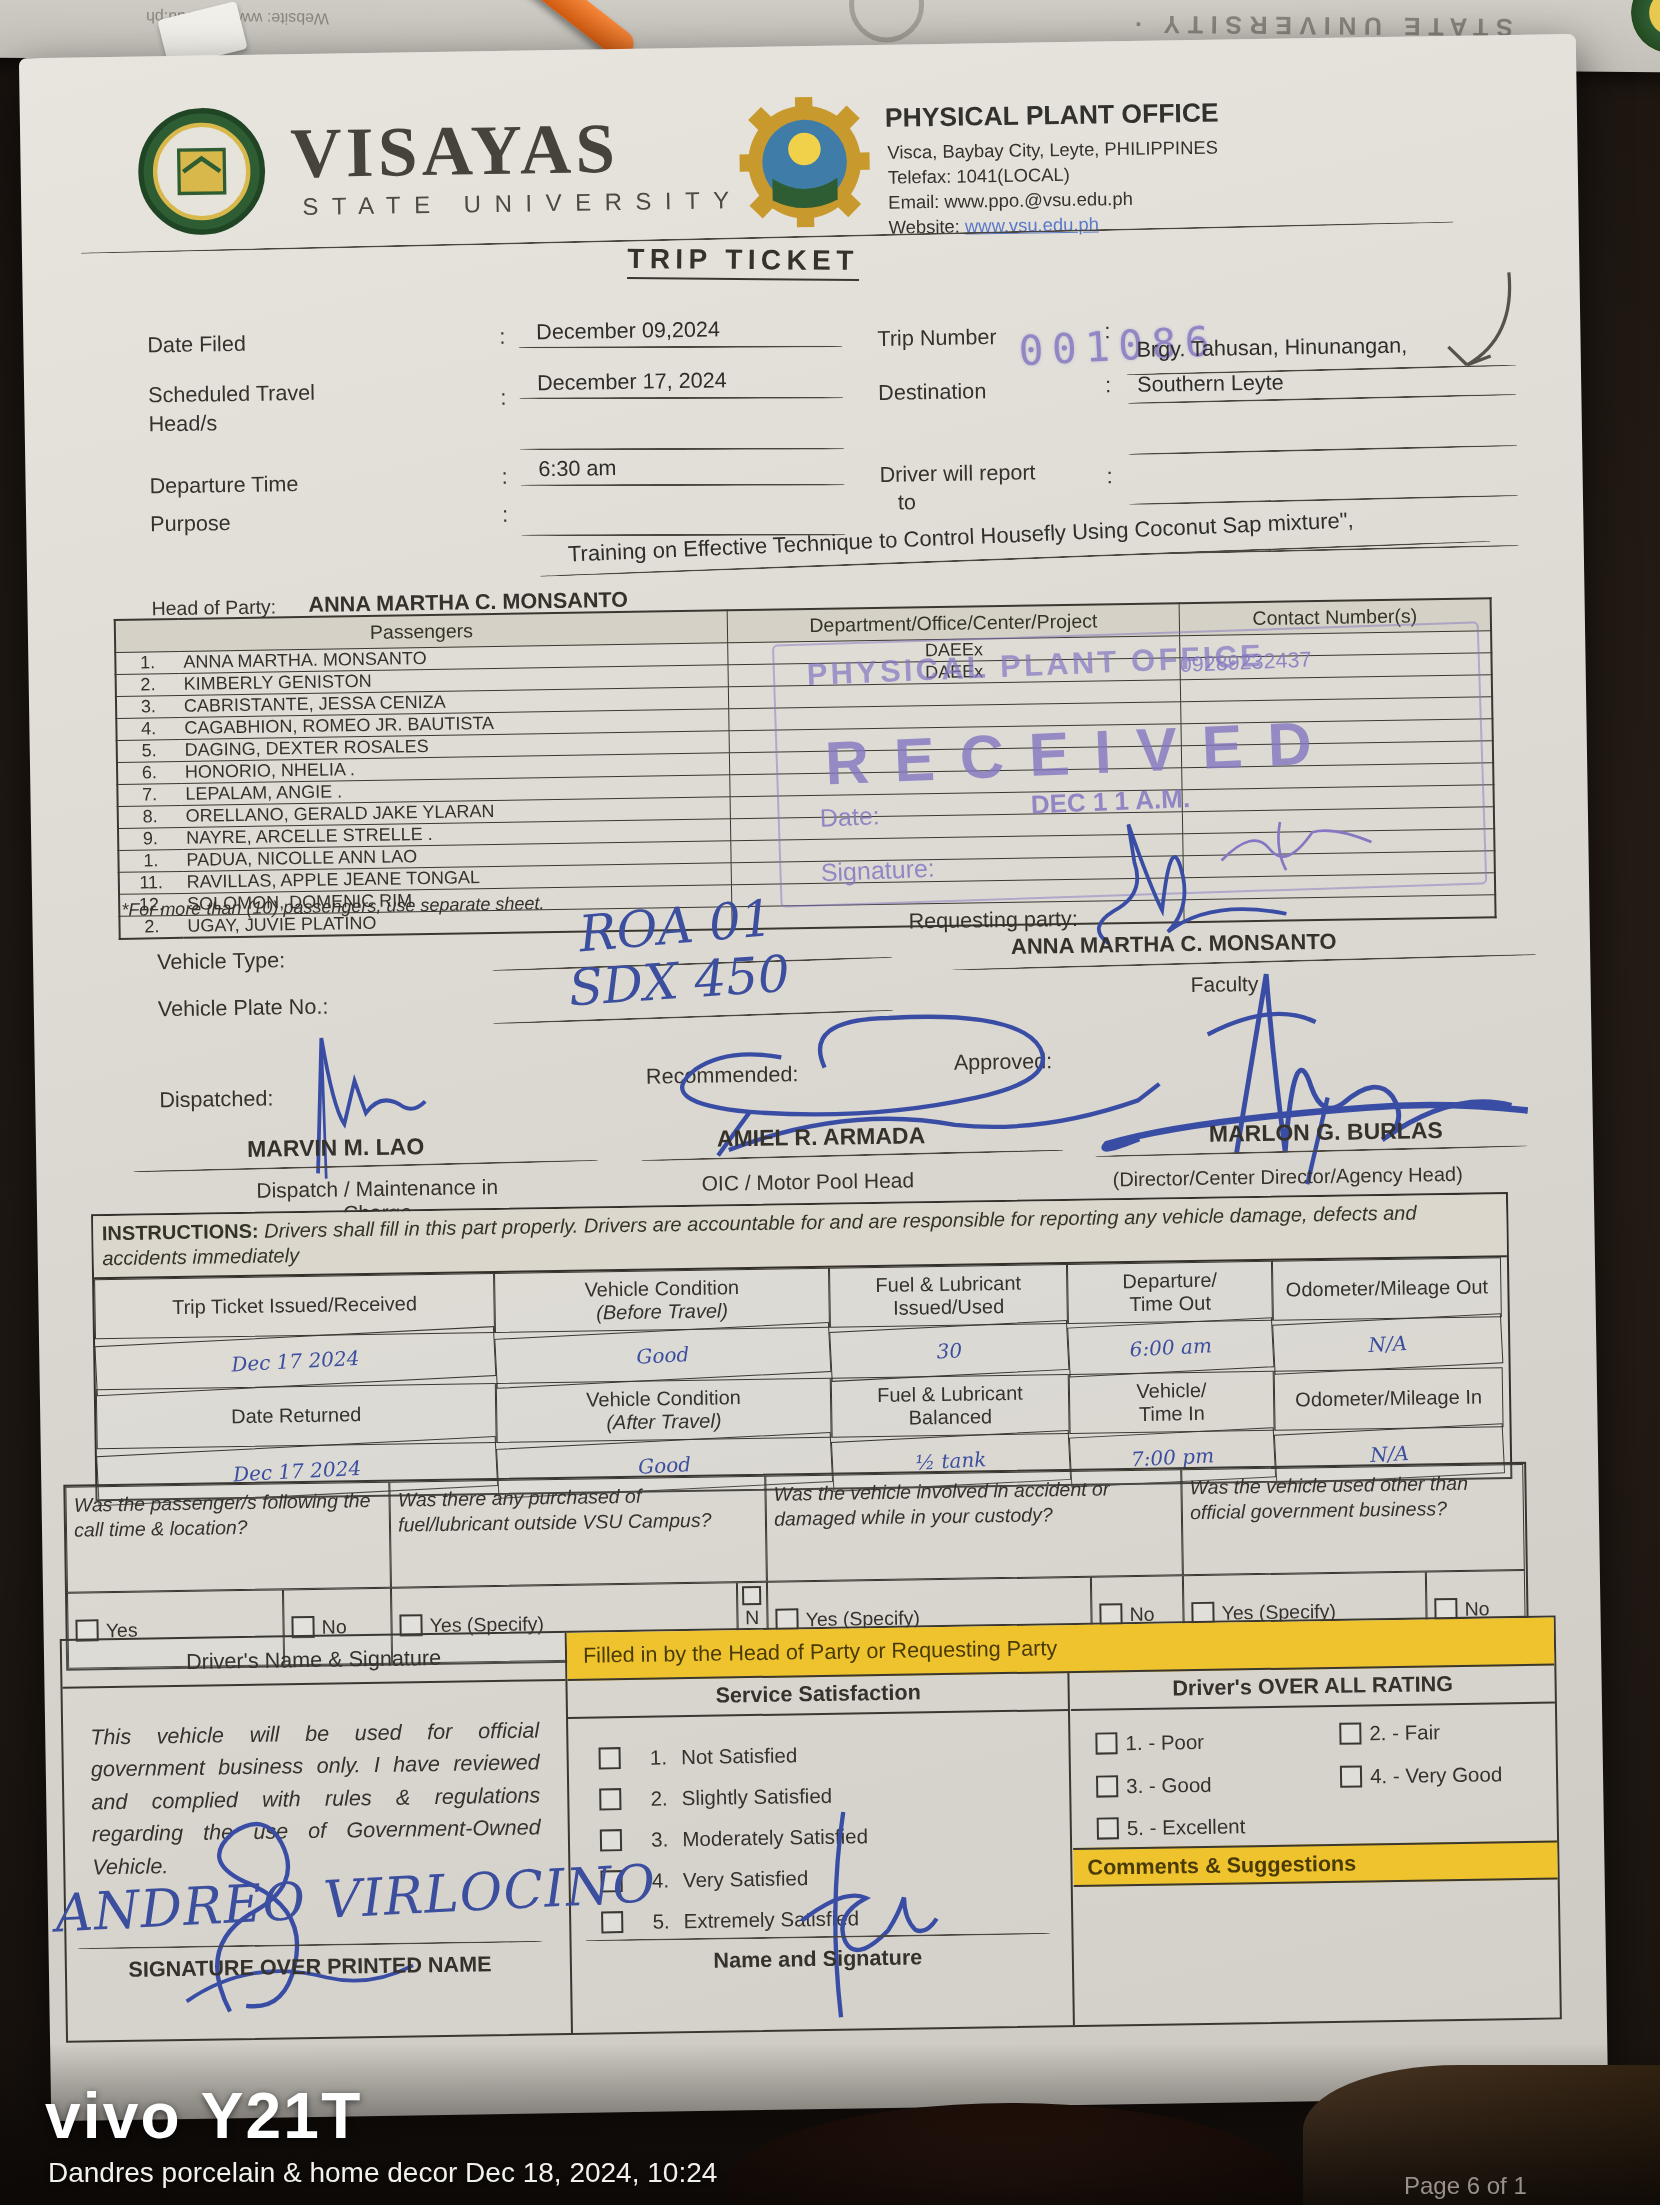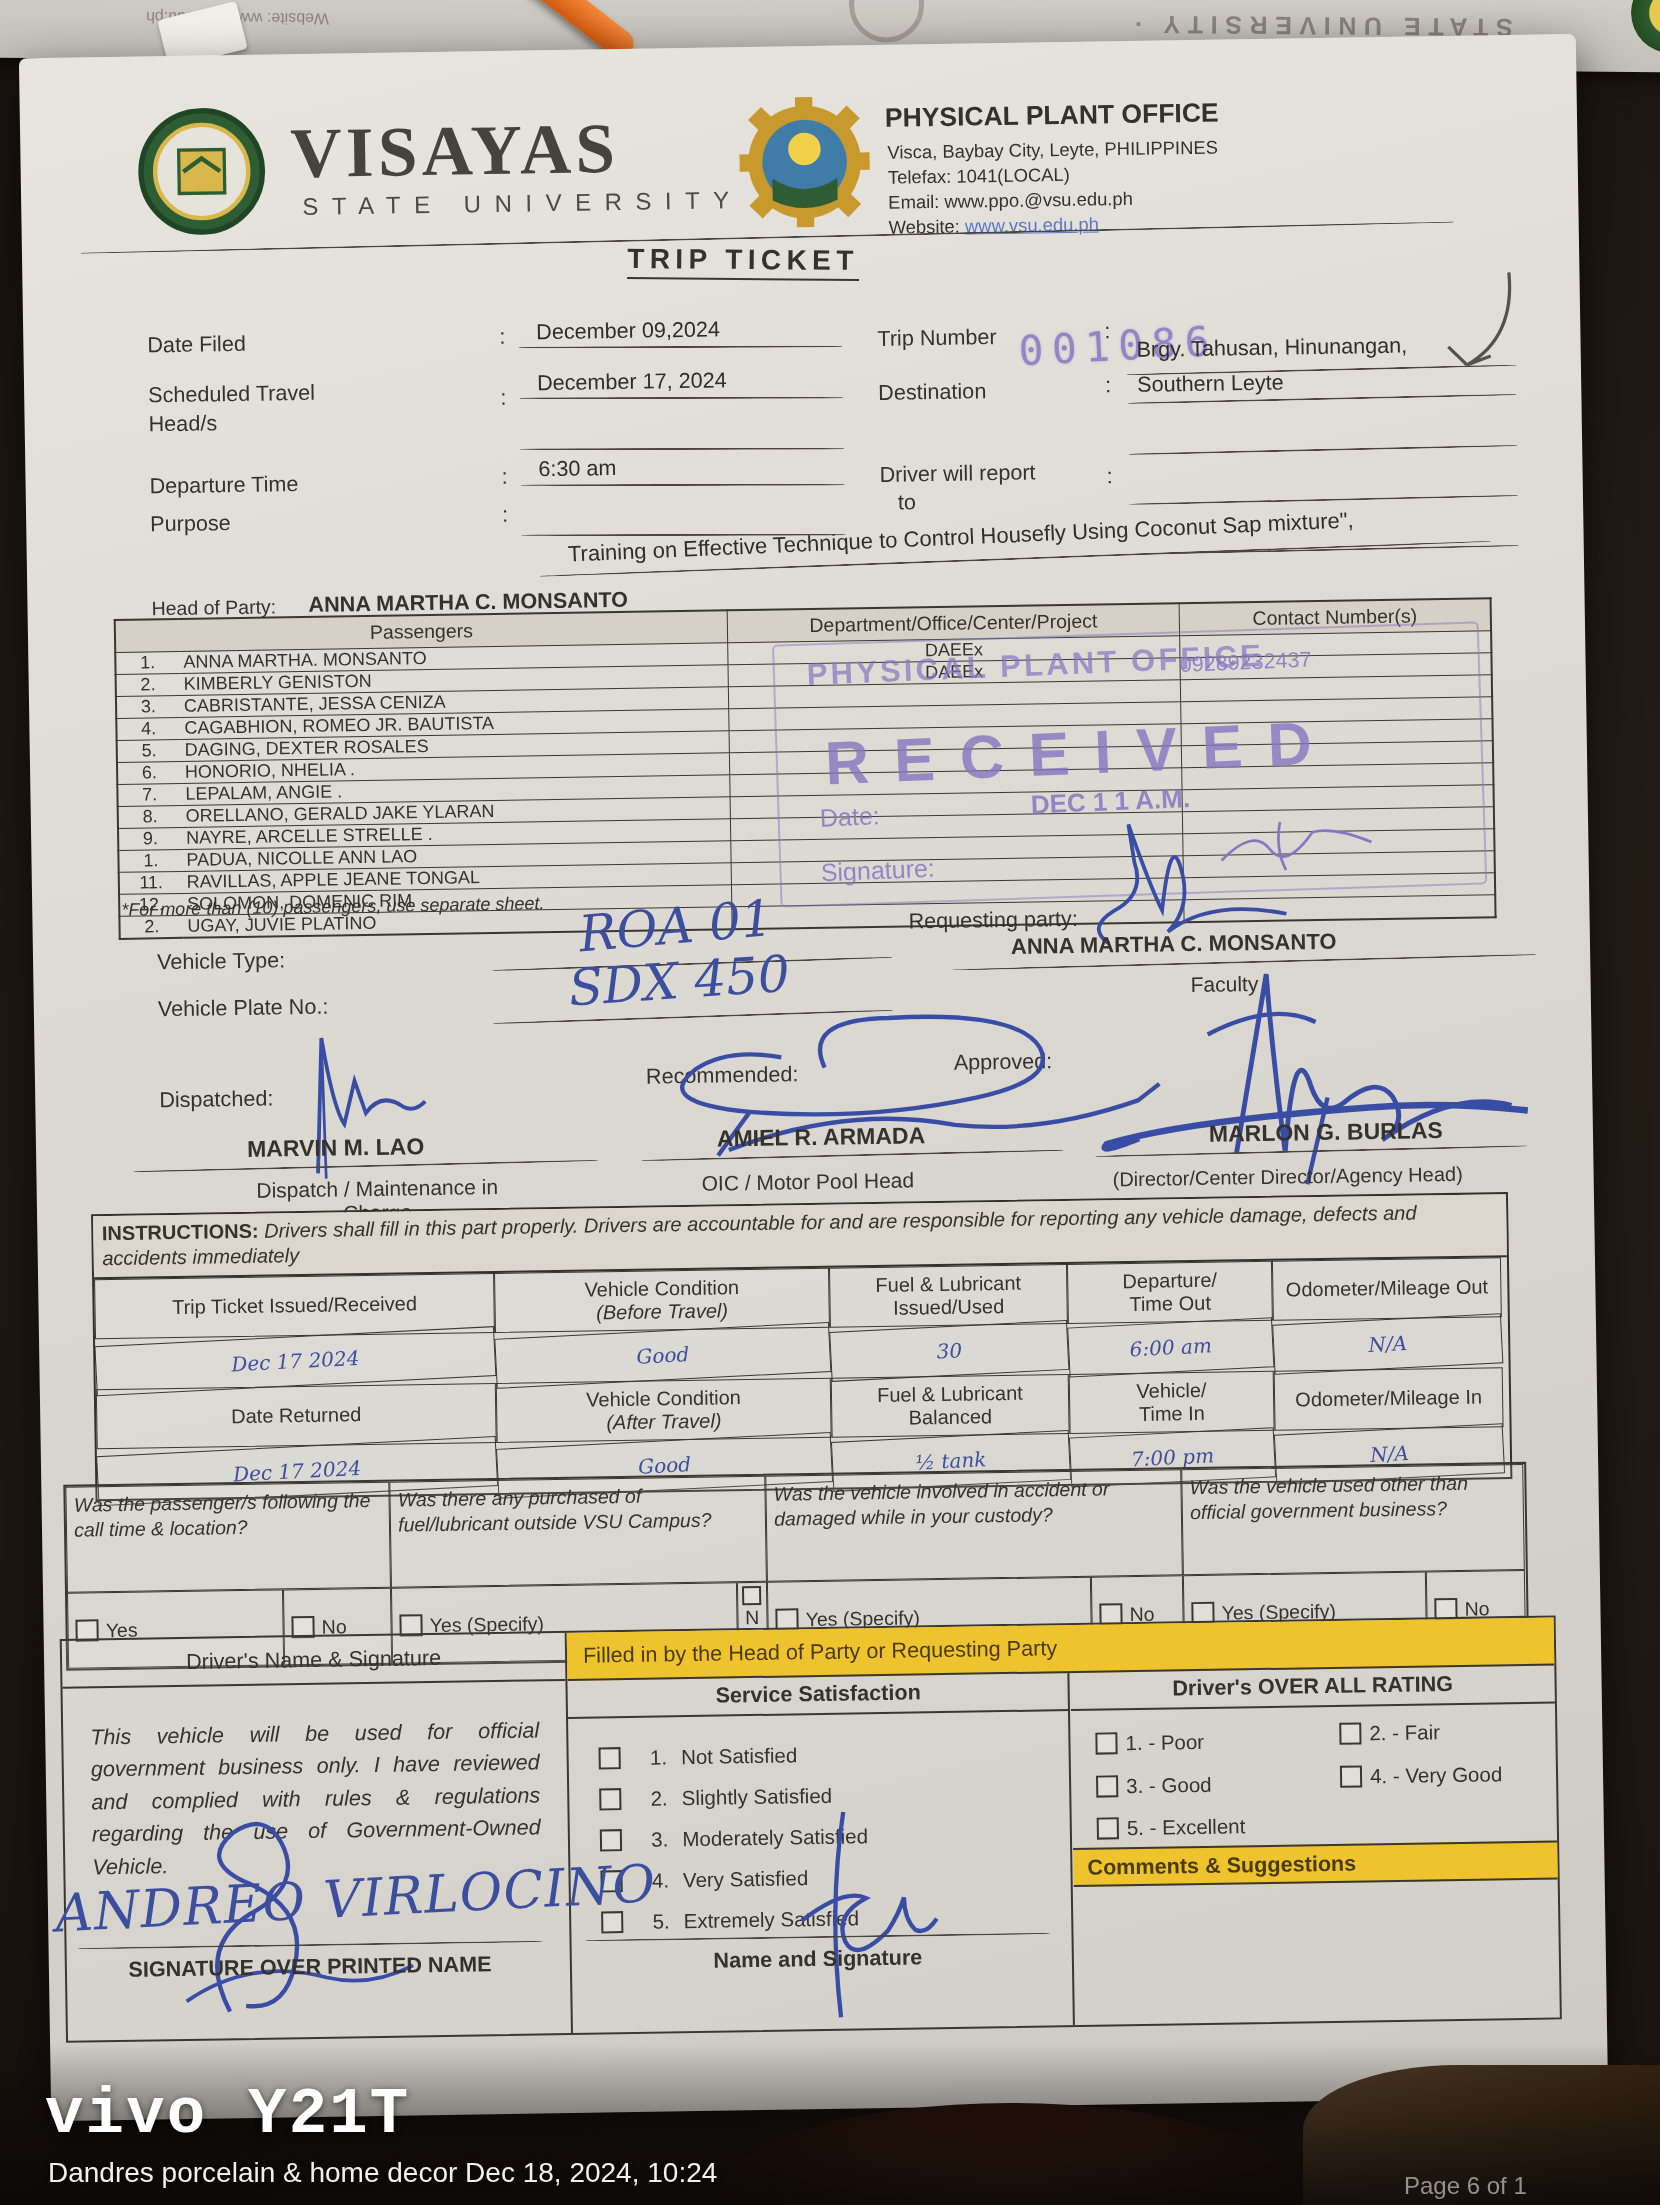--- a/index.html
+++ b/index.html
@@ -71,21 +71,21 @@
   .subhead{position:absolute;height:38px;display:flex;align-items:center;justify-content:center;font-size:21.6px;font-weight:bold;border-bottom:2.2px solid #3a3731;}
   .sat-item{position:absolute;display:flex;align-items:center;gap:14px;font-size:20.5px;}
   .rate-item{position:absolute;display:flex;align-items:center;gap:7.6px;font-size:20.5px;}
   #comments-bar{position:absolute;background:#eec32d;height:35px;display:flex;align-items:center;padding-left:14px;
                 font-size:21.6px;font-weight:bold;color:#4a3b06;border-top:2.2px solid #3a3731;border-bottom:2.2px solid #3a3731;}
   .sig-label{position:absolute;font-size:21.6px;font-weight:bold;text-align:center;}
   
   .stamp{color:#8577c2;opacity:.85;}
   #received-box{position:absolute;left:746px;top:592px;width:703px;height:259px;border:2.2px solid rgba(133,119,194,.5);border-radius:5.4px;transform:rotate(-1deg);}
   
-  #wm1{position:absolute;left:45px;top:2079px;font-size:64px;font-weight:bold;color:#ffffff;text-shadow:0 1.6px 7.6px rgba(0,0,0,.6);letter-spacing:2.2px;font-family:Liberation Mono, monospace;}
+  #wm1{position:absolute;left:45px;top:2079px;font-size:64px;font-weight:bold;color:#ffffff;text-shadow:0 1.6px 7.6px rgba(0,0,0,.6);letter-spacing:2.2px;}
   #wm2{position:absolute;left:48px;top:2157px;font-size:28px;color:#f3f1ed;text-shadow:0 1.1px 5.4px rgba(0,0,0,.6);}
   #page-footer{position:absolute;left:1404px;top:2172px;font-size:24px;color:#97918a;}
   svg{overflow:visible;}
 </style>
 </head>
 <body>
 
 <div id="scene">
 
   <div id="other-paper">

